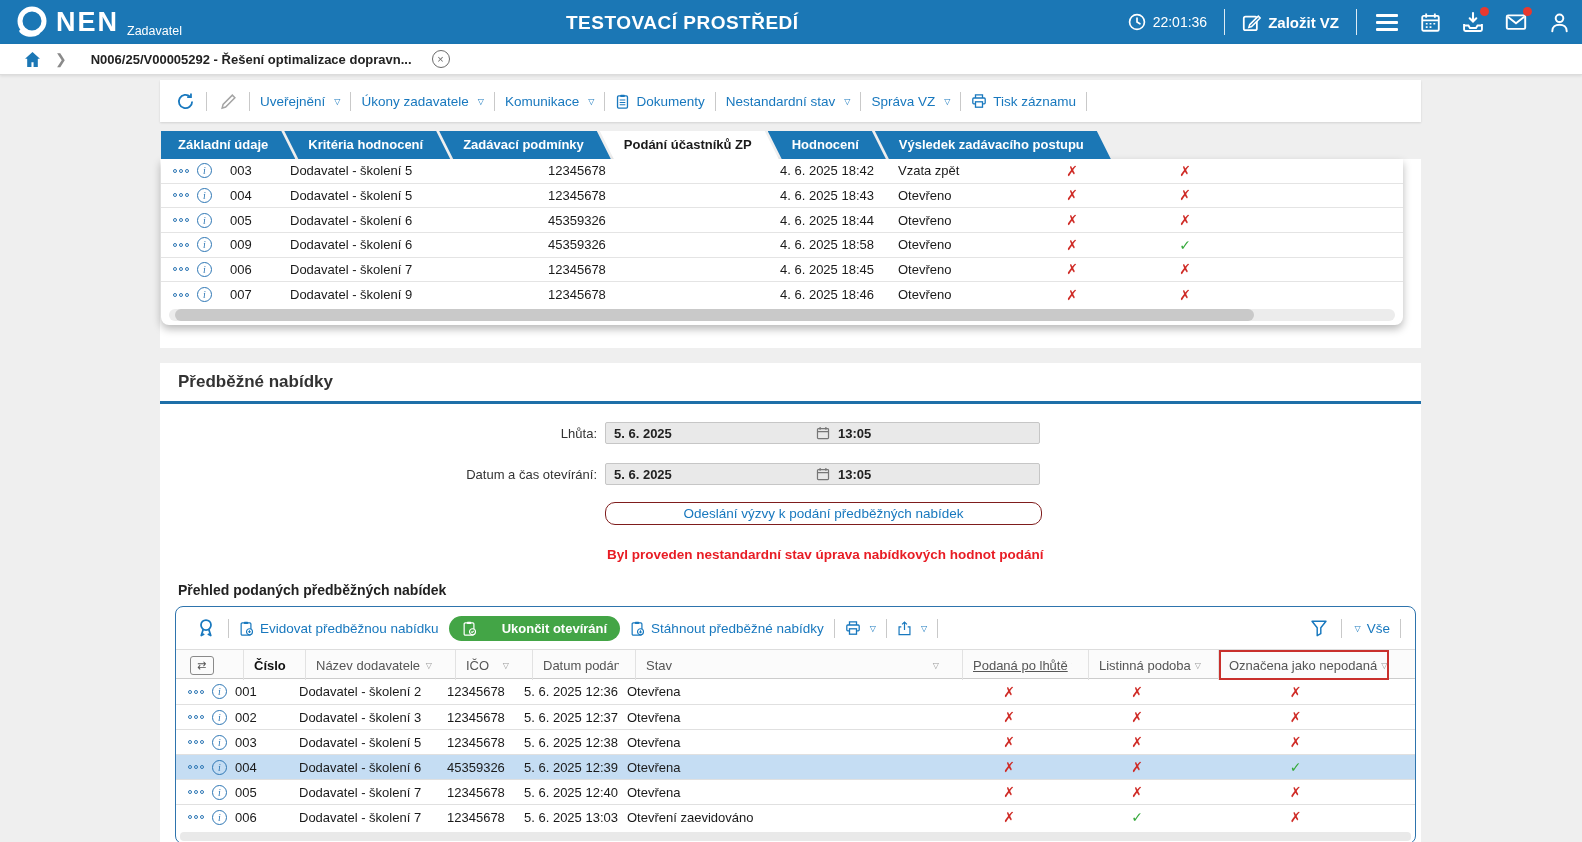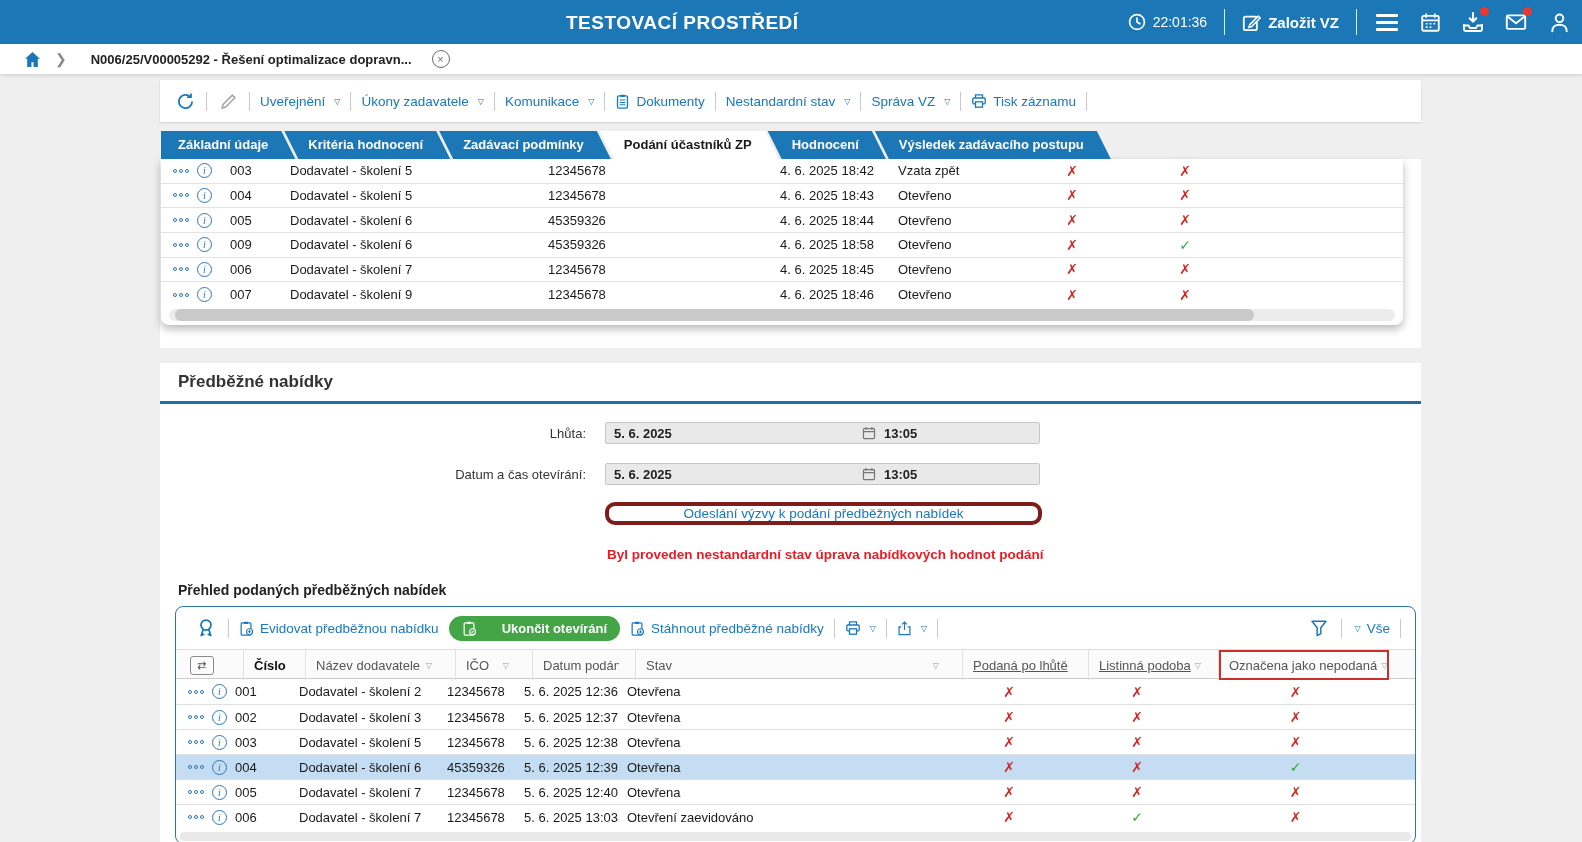--- a/index.html
+++ b/index.html
@@ -64,25 +64,25 @@
   .hthumb { position:absolute; left:6px; top:0; height:12px; width:88%; background:#c9c9c9; border-radius:6px; cursor:pointer; }
 
   .gray-band { height:15px; }
 
   
   .white-c { width:1261px; margin-left:160px; background:#fff; height:479px; }
   .sec-title { font-size:17px; font-weight:700; color:#333; padding:9px 0 9px 18px; }
   .blue-rule { height:3px; background:#1e6fa8; }
   .form-row { display:flex; align-items:center; margin-top:19px; }
   .form-row.first { margin-top:18px; }
-  .flabel { width:445px; text-align:right; padding-right:19px; color:#333; font-size:13px; }
+  .flabel { width:445px; text-align:right; padding-right:8px; color:#333; font-size:13px; }
   .datefield { width:435px; height:22px; background:#e9e9e9; border:1px solid #c6c6c6; border-radius:2px; display:flex; align-items:center; font-weight:700; font-size:13px; color:#222; cursor:text; }
-  .datefield .dval { width:256px; padding-left:8px; }
+  .datefield .dval { width:210px; padding-left:8px; }
   .datefield .tval { padding-left:8px; }
-  .send-btn { display:block; width:437px; height:23px; margin:17px 0 0 445px; background:#fff; border:4px solid #7f1d1d; border-radius:10px; color:#1878be; font-size:13.5px; font-family:inherit; cursor:pointer; }
+  .send-btn { display:block; width:437px; height:23px; margin:17px 0 0 445px; background:#fff; border:1px solid #7f1d1d; border-radius:10px; color:#1878be; font-size:13.5px; font-family:inherit; cursor:pointer; }
   .warning { margin:22px 0 0 447px; color:#e81c24; font-weight:700; font-size:13.5px; }
   .ov-title { margin:20px 0 8px 18px; font-weight:700; font-size:14px; color:#222; }
 
   
   .panel { width:1241px; margin-left:15px; height:238px; border:1.5px solid #2e74ad; border-radius:8px; background:#fff; overflow:hidden; }
   .p-toolbar { height:42px; display:flex; align-items:center; gap:10px; padding:0 14px 0 18px; }
   .p-spacer { flex:1; }
   .green-btn { display:flex; align-items:center; gap:25px; background:#43a546; color:#fff; font-weight:700; font-size:13px; border:none; border-radius:13px; padding:5px 13px; cursor:pointer; font-family:inherit; }
   .ogrid { display:grid; grid-template-columns:51px 62px 150px 77px 103px 327px 126px 130px 187px 1fr; align-items:center; }
   .g-head { height:30px; border-top:1px solid #ddd; border-bottom:1px solid #ccc; background:#fbfbfb; color:#555; font-size:13px; }
@@ -97,20 +97,28 @@
   .g-row:first-of-type { border-top:none; }
   .g-row.selected { background:#c5ddf3; }
   .pscroll { height:9px; margin:3px 4px 0 4px; background:#e9e9e9; border-radius:4px; }
 
   svg { display:block; }
 </style>
 </head>
 <body>
 
 <div class="topbar">
+  <div class="brand">
+    <svg width="36" height="36" viewBox="0 0 36 36">
+      <circle cx="18" cy="17" r="12" fill="none" stroke="#fff" stroke-width="5"></circle>
+      <path d="M7 27c4 4.5 12 5.5 17 2" fill="none" stroke="#fff" stroke-width="3.5" stroke-linecap="round"></path>
+    </svg>
+    <span class="brand-nen">NEN</span>
+    <span class="brand-sub">Zadavatel</span>
+  </div>
   <div class="env-title">TESTOVACÍ PROSTŘEDÍ</div>
   <div class="top-right">
     <div class="top-item">
       <svg width="18" height="18" viewBox="0 0 16 16">
         <circle cx="8" cy="8" r="6.6" fill="none" stroke="#fff" stroke-width="1.5"></circle>
         <path d="M8 4.6V8l2.6 1.6" fill="none" stroke="#fff" stroke-width="1.5" stroke-linecap="round"></path>
       </svg>
       <span>22:01:36</span>
     </div>
     <div class="vdiv"></div>
@@ -498,21 +506,21 @@
             </span>
             <span class="filt">▽</span>
           </div>
           <div class="g-hcell">
             <span style="display: flex; align-items: center; text-decoration: underline;">
               <span class="lbl">Podaná po lhůtě</span>
             </span>
             <span class="filt">▽</span>
           </div>
           <div class="g-hcell">
-            <span style="display: flex; align-items: center; text-decoration: underline;">
+            <span style="display: flex; align-items: center;">
               <span class="lbl">Listinná podoba</span>
             </span>
             <span class="filt">▽</span>
           </div>
           <div class="g-hcell hl">
             <span style="display: flex; align-items: center;">
               <span class="lbl">Označena jako nepodaná</span>
             </span>
             <span class="filt">▽</span>
           </div>

